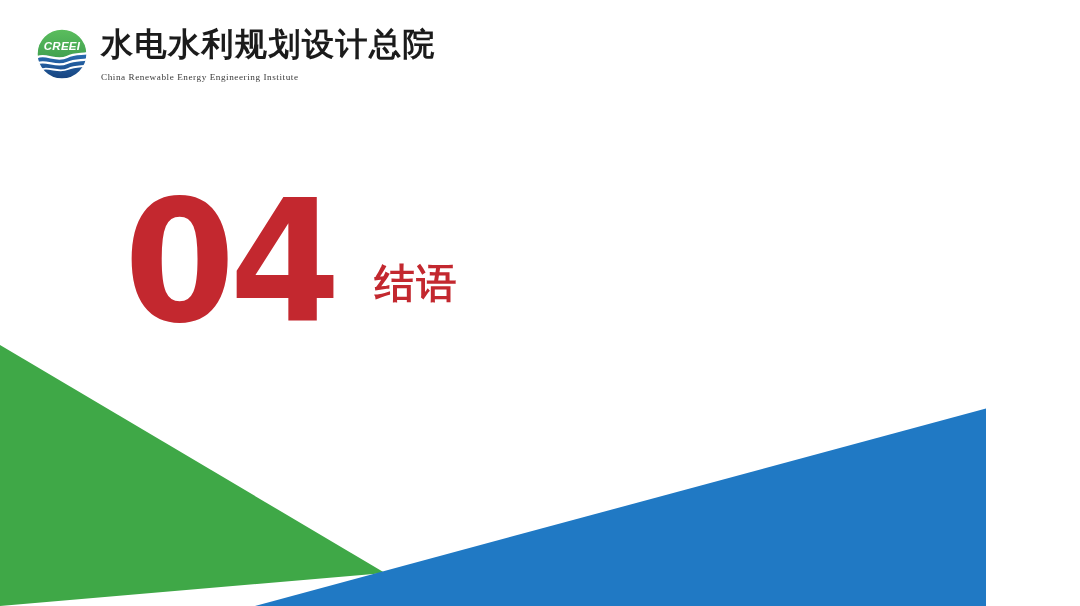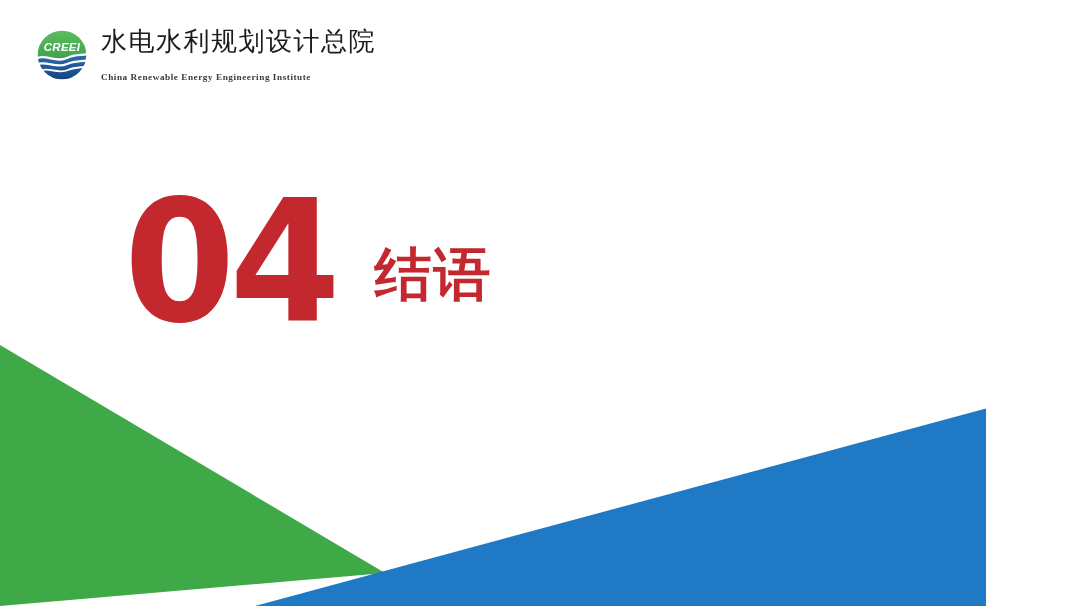--- a/index.html
+++ b/index.html
@@ -49,36 +49,36 @@
   .logo-text-block {
     margin-left: 13px;
     display: flex;
     flex-direction: column;
     justify-content: center;
     padding-top: 2px;
   }
 
   .logo-cn {
     font-family: "DejaVu Sans", "Liberation Sans", sans-serif;
-    font-size: 26px;
-    font-weight: normal;
+    font-size: 32px;
+    font-weight: bold;
     letter-spacing: 1.5px;
     color: #1b1b1b;
     line-height: 1.05;
     white-space: nowrap;
   }
 
   .logo-en {
     font-family: "Liberation Serif", "DejaVu Serif", serif;
     font-size: 9.2px;
-    font-weight: bold;
+    font-weight: normal;
     letter-spacing: 0.55px;
     color: #3a3a3a;
     line-height: 1.2;
-    margin-top: 17px;
+    margin-top: 10px;
     white-space: nowrap;
   }
 
   
   .section-block {
     position: absolute;
     left: 124px;
     top: 196px;
     display: flex;
     align-items: flex-end;
@@ -92,21 +92,21 @@
     color: #c3282f;
     line-height: 0.78;
     letter-spacing: -6px;
     transform: scaleX(0.94);
     transform-origin: left bottom;
     display: block;
   }
 
   .section-title {
     font-family: "DejaVu Sans", "Liberation Sans", sans-serif;
-    font-size: 57px;
+    font-size: 40px;
     font-weight: bold;
     color: #c3282f;
     line-height: 1;
     letter-spacing: 2px;
     margin-left: 26px;
     margin-bottom: 26px;
     white-space: nowrap;
   }
 </style>
 </head>

